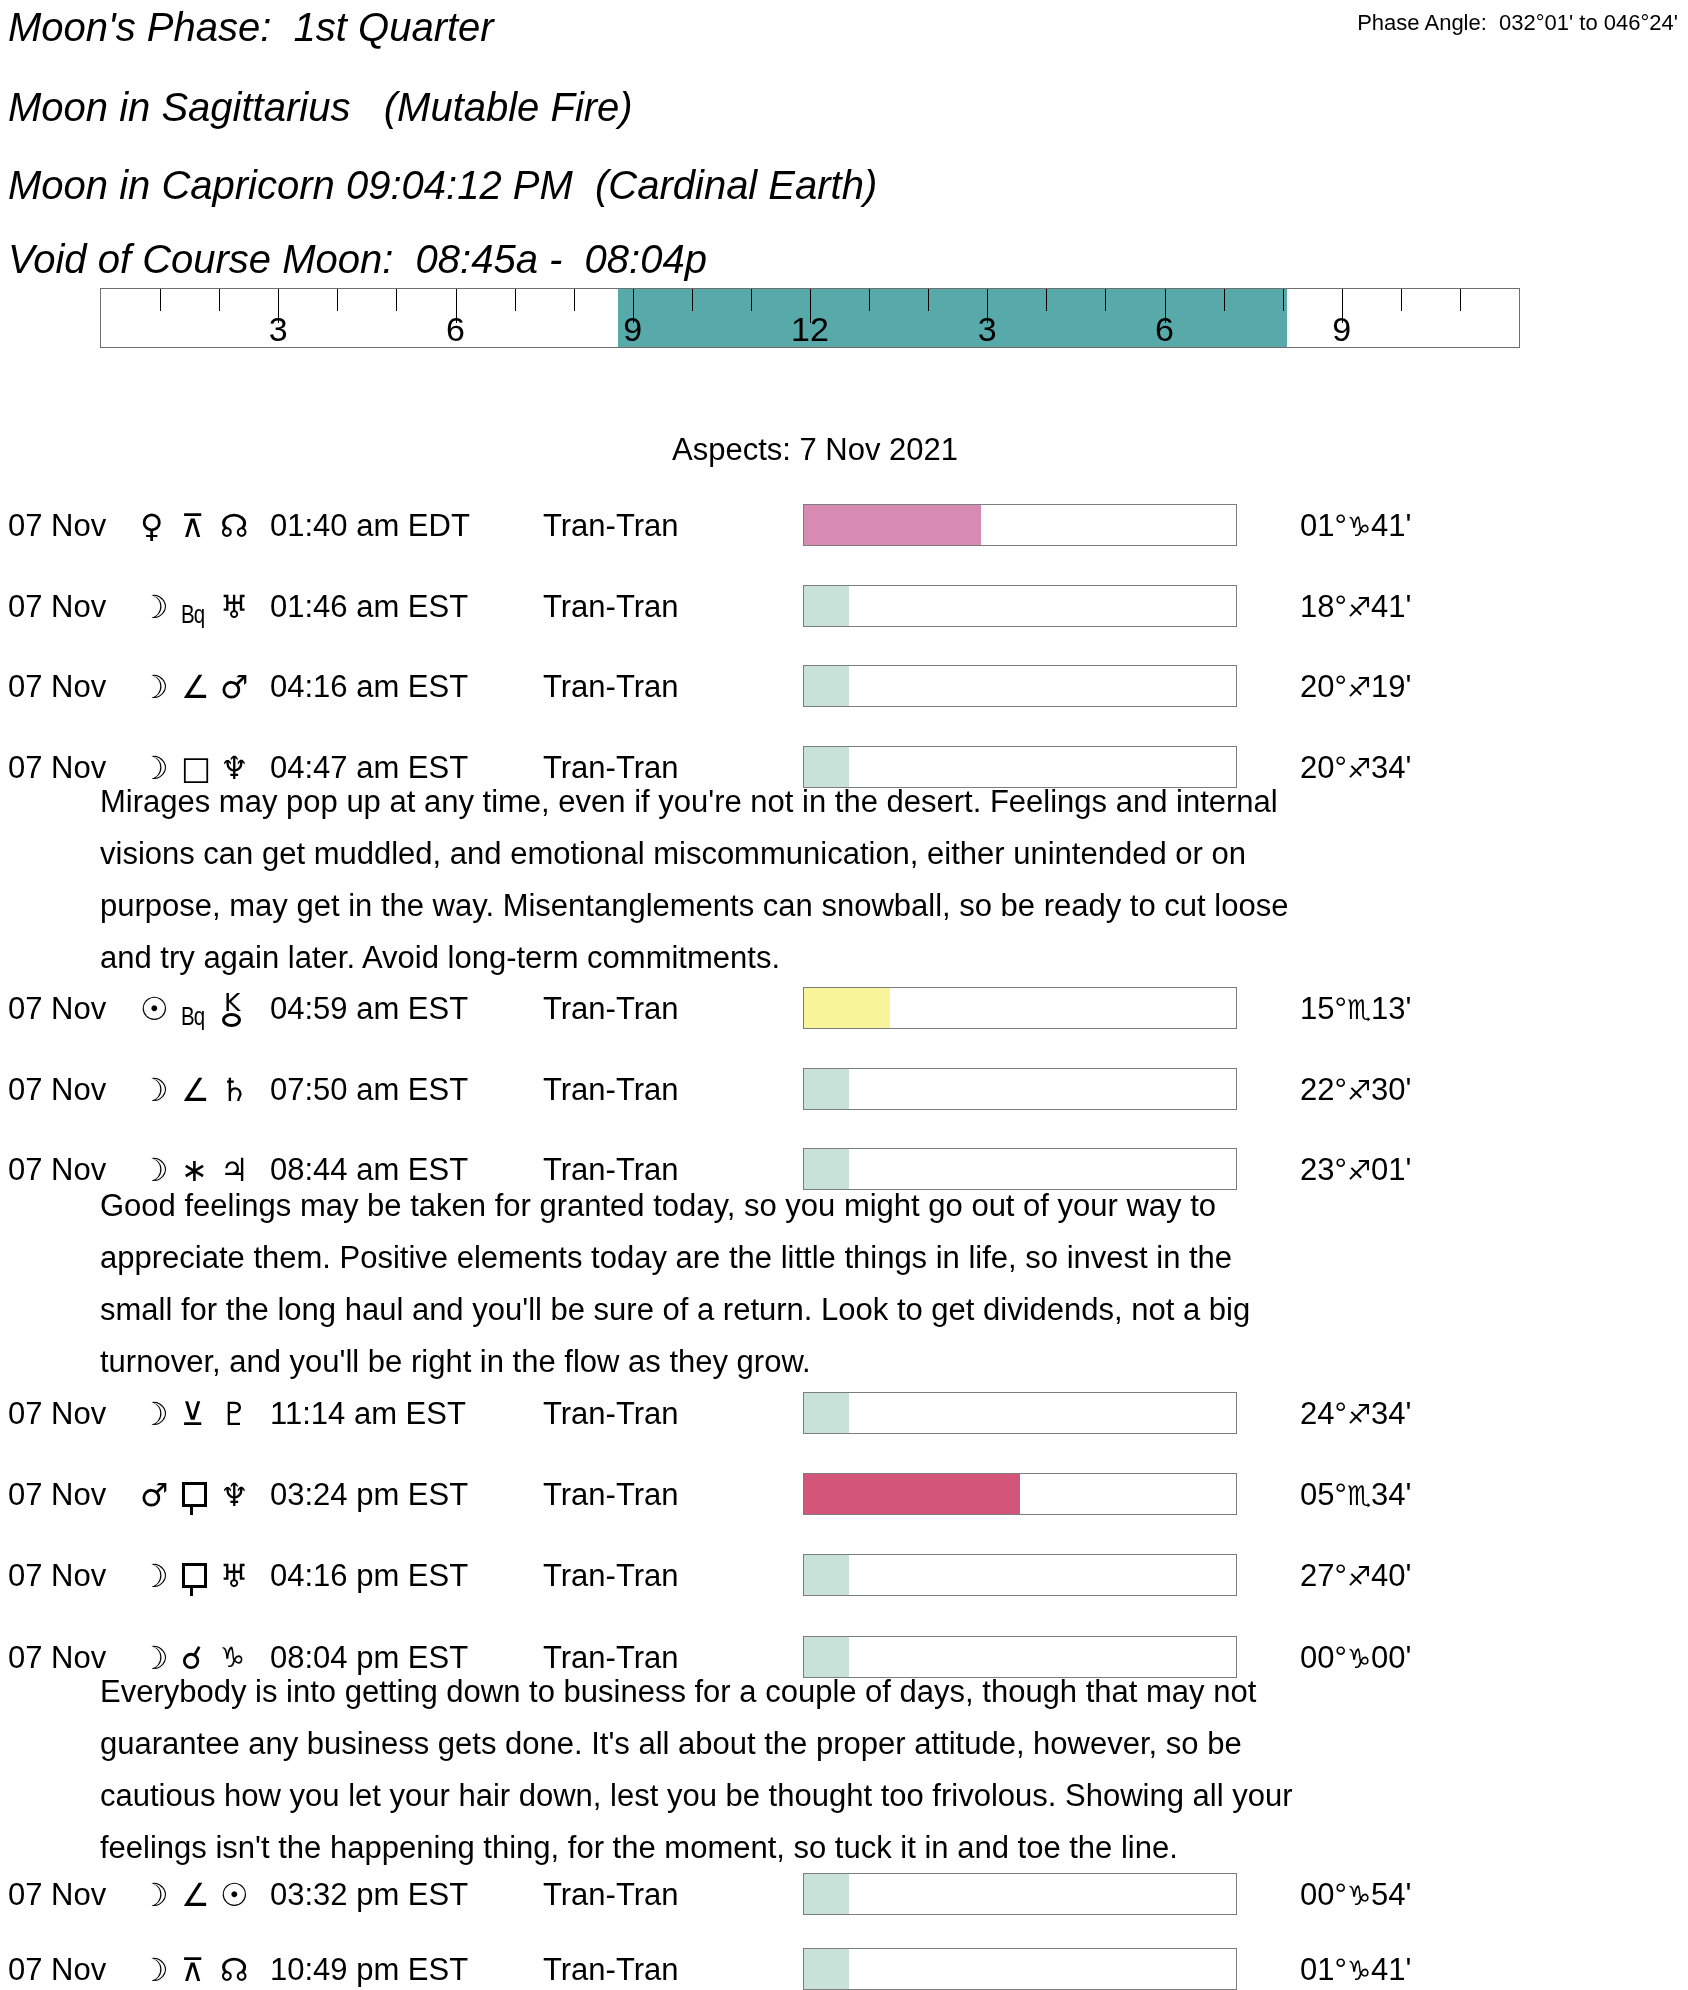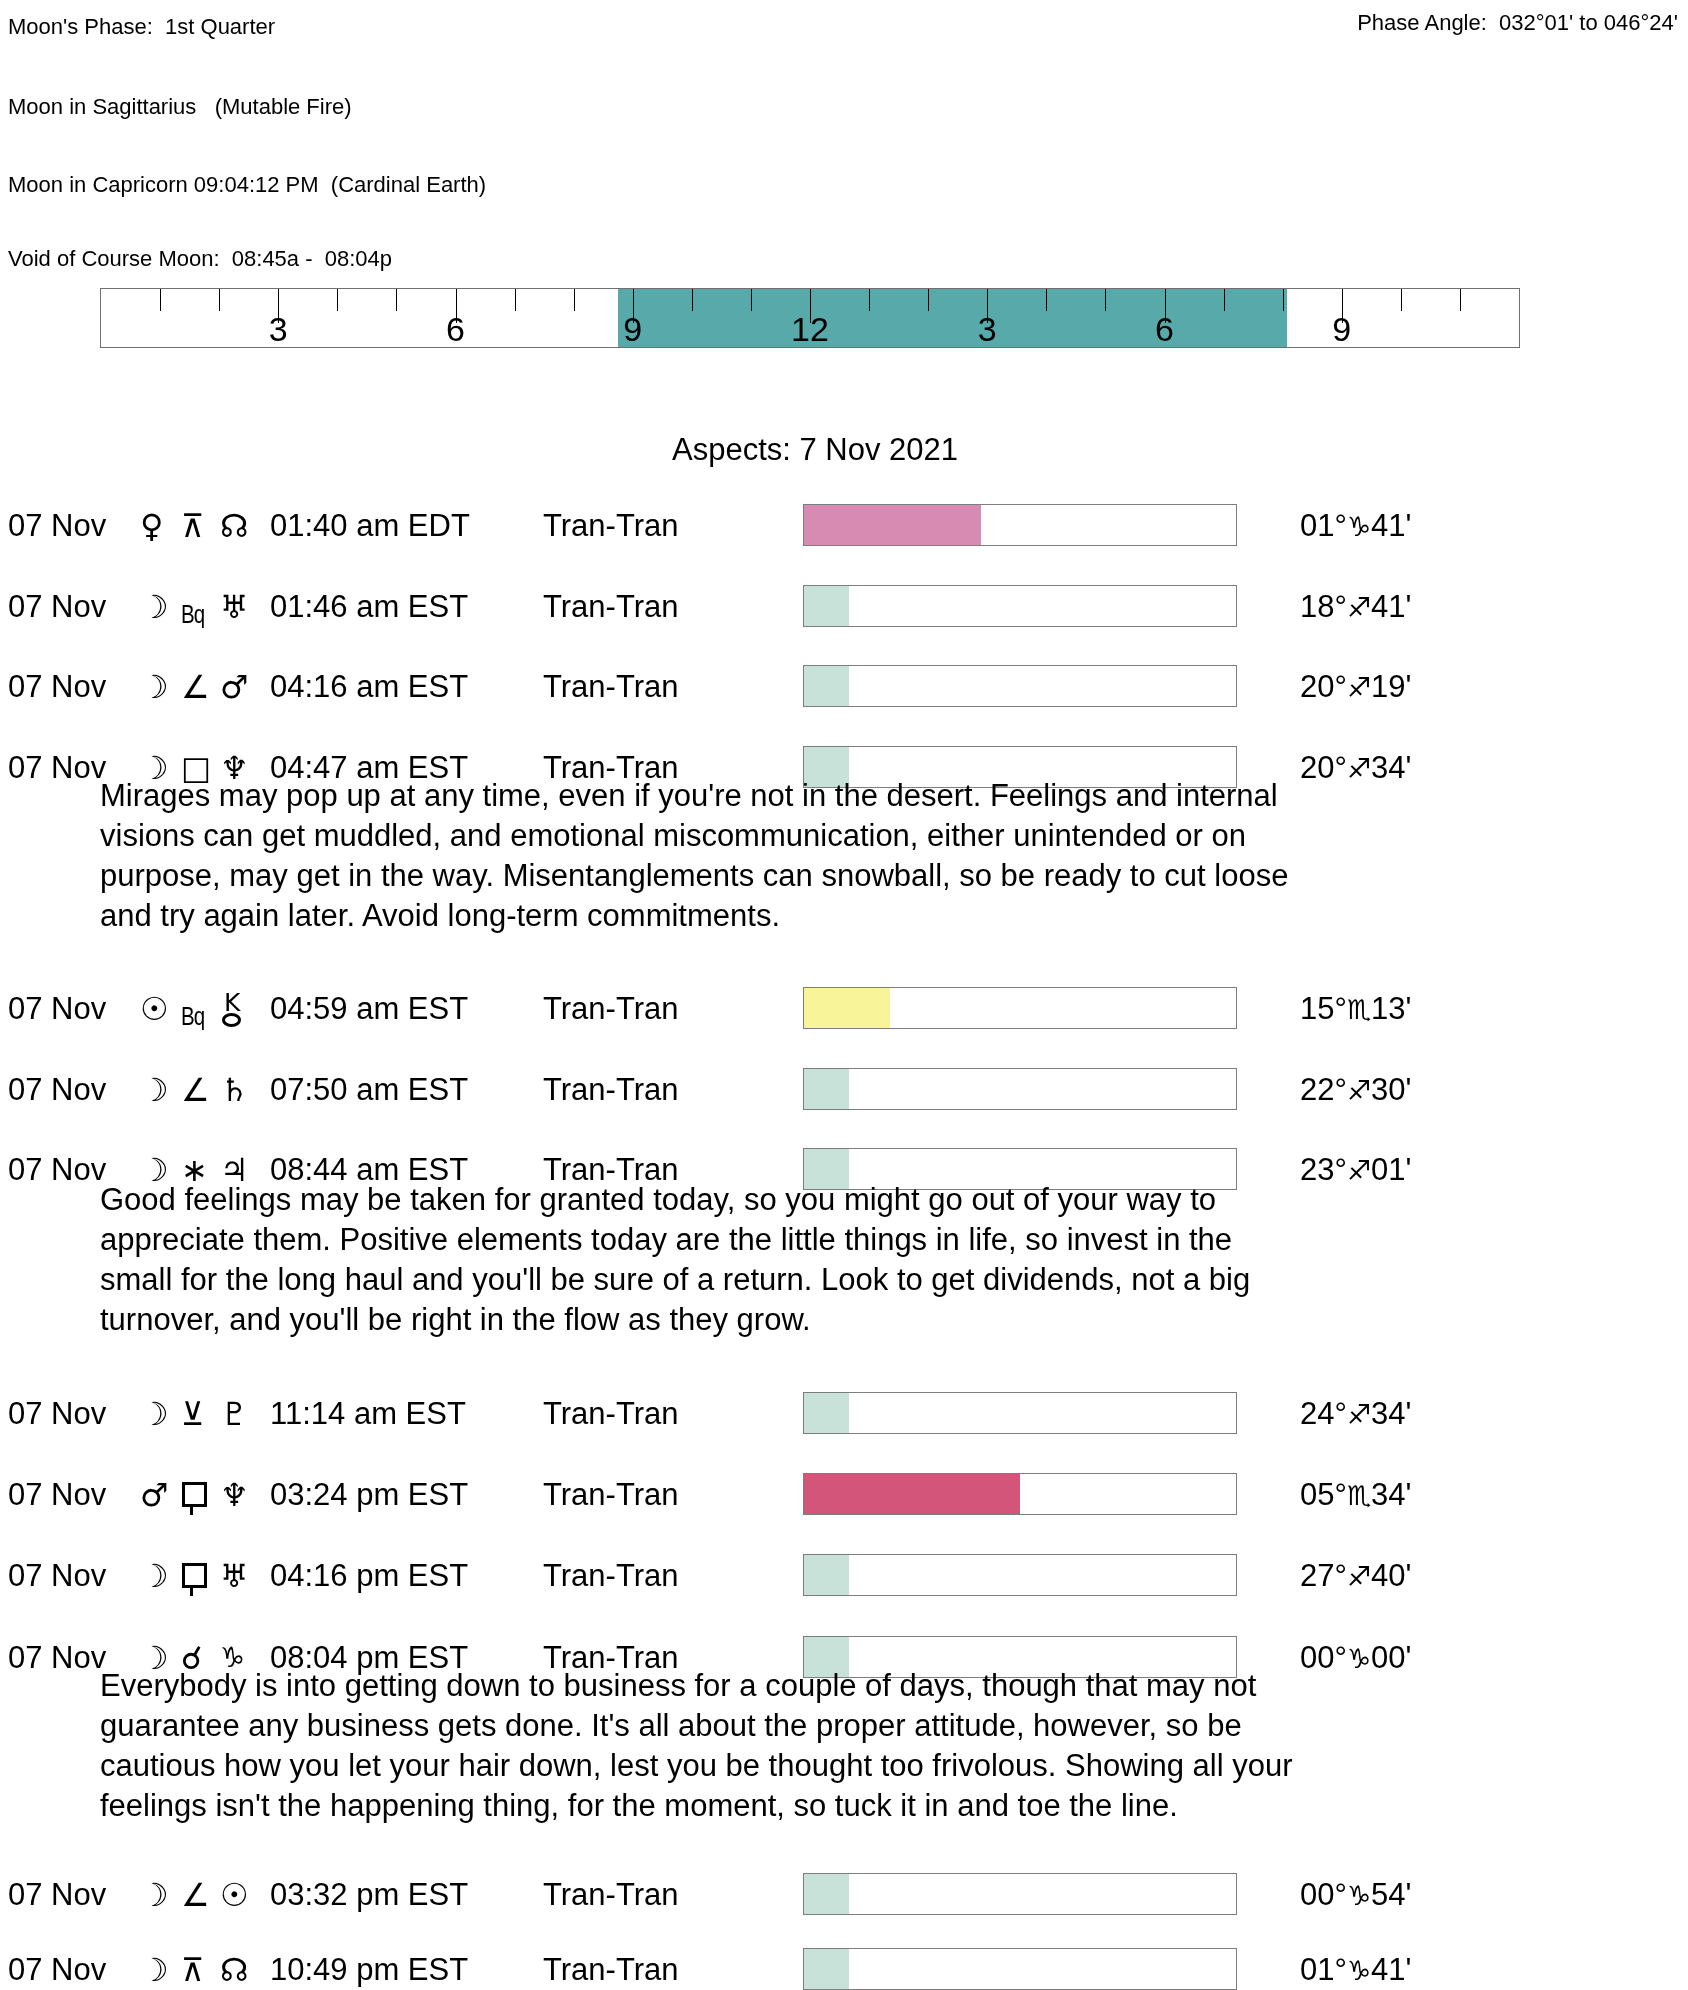--- a/index.html
+++ b/index.html
@@ -2,21 +2,21 @@
 <html><head>
 <meta charset="utf-8">
 <style>
   html,body{margin:0;padding:0;}
   body{
     width:1688px;height:1990px;position:relative;overflow:hidden;
     background:#ffffff;color:#000;
     font-family:"Liberation Sans","DejaVu Sans",sans-serif;
   }
   .abs{position:absolute;white-space:pre;}
-  .hline{font-size:22px;line-height:38px;}
+  .hline{font-size:40px;line-height:38px;font-style:italic;}
   .phase-angle{font-size:22px;}
 
   
   .ruler{position:absolute;left:100px;top:288px;width:1420px;height:60px;
          border:1px solid #6f6f6f;background:#fff;box-sizing:border-box;}
   .ruler .shade{position:absolute;top:0;height:100%;}
   .ruler .tick{position:absolute;top:0;width:1px;background:#000;height:22px;}
   .ruler .tick.major{height:34px;}
   .ruler .hlabel{position:absolute;bottom:1px;transform:translateX(-50%);
                  font-size:34px;line-height:34px;}
@@ -46,21 +46,21 @@
   .icon-sesq{position:relative;display:inline-block;width:26px;height:40px;vertical-align:top;}
   .icon-sesq::before{content:"";position:absolute;left:1px;top:7px;width:19px;height:19px;
                      border:3px solid #000;}
   .icon-sesq::after{content:"";position:absolute;left:9px;top:32px;width:3px;height:8px;background:#000;}
   .icon-chiron{position:relative;display:inline-block;width:26px;height:40px;vertical-align:top;}
   .icon-chiron::before{content:"K";position:absolute;left:4px;top:1px;
                        font-family:"DejaVu Sans",sans-serif;font-size:25px;line-height:25px;}
   .icon-chiron::after{content:"";position:absolute;left:2px;top:24px;width:13px;height:8px;
                       border:3px solid #000;border-radius:50%;}
 
-  .note{position:absolute;left:100px;width:1200px;font-size:31px;line-height:40px;white-space:normal;}
+  .note{position:absolute;left:100px;width:1200px;font-size:31px;line-height:52px;white-space:normal;}
 </style>
 </head>
 <body>
 
 <div class="abs hline" style="left:8px;top:8px;">Moon's Phase:  1st Quarter</div>
 <div class="abs phase-angle" style="right:10px;top:10px;">Phase Angle:  032°01' to 046°24'</div>
 <div class="abs hline" style="left:8px;top:88px;">Moon in Sagittarius   (Mutable Fire)</div>
 <div class="abs hline" style="left:8px;top:166px;">Moon in Capricorn 09:04:12 PM  (Cardinal Earth)</div>
 <div class="abs hline" style="left:8px;top:240px;">Void of Course Moon:  08:45a -  08:04p</div>
 

